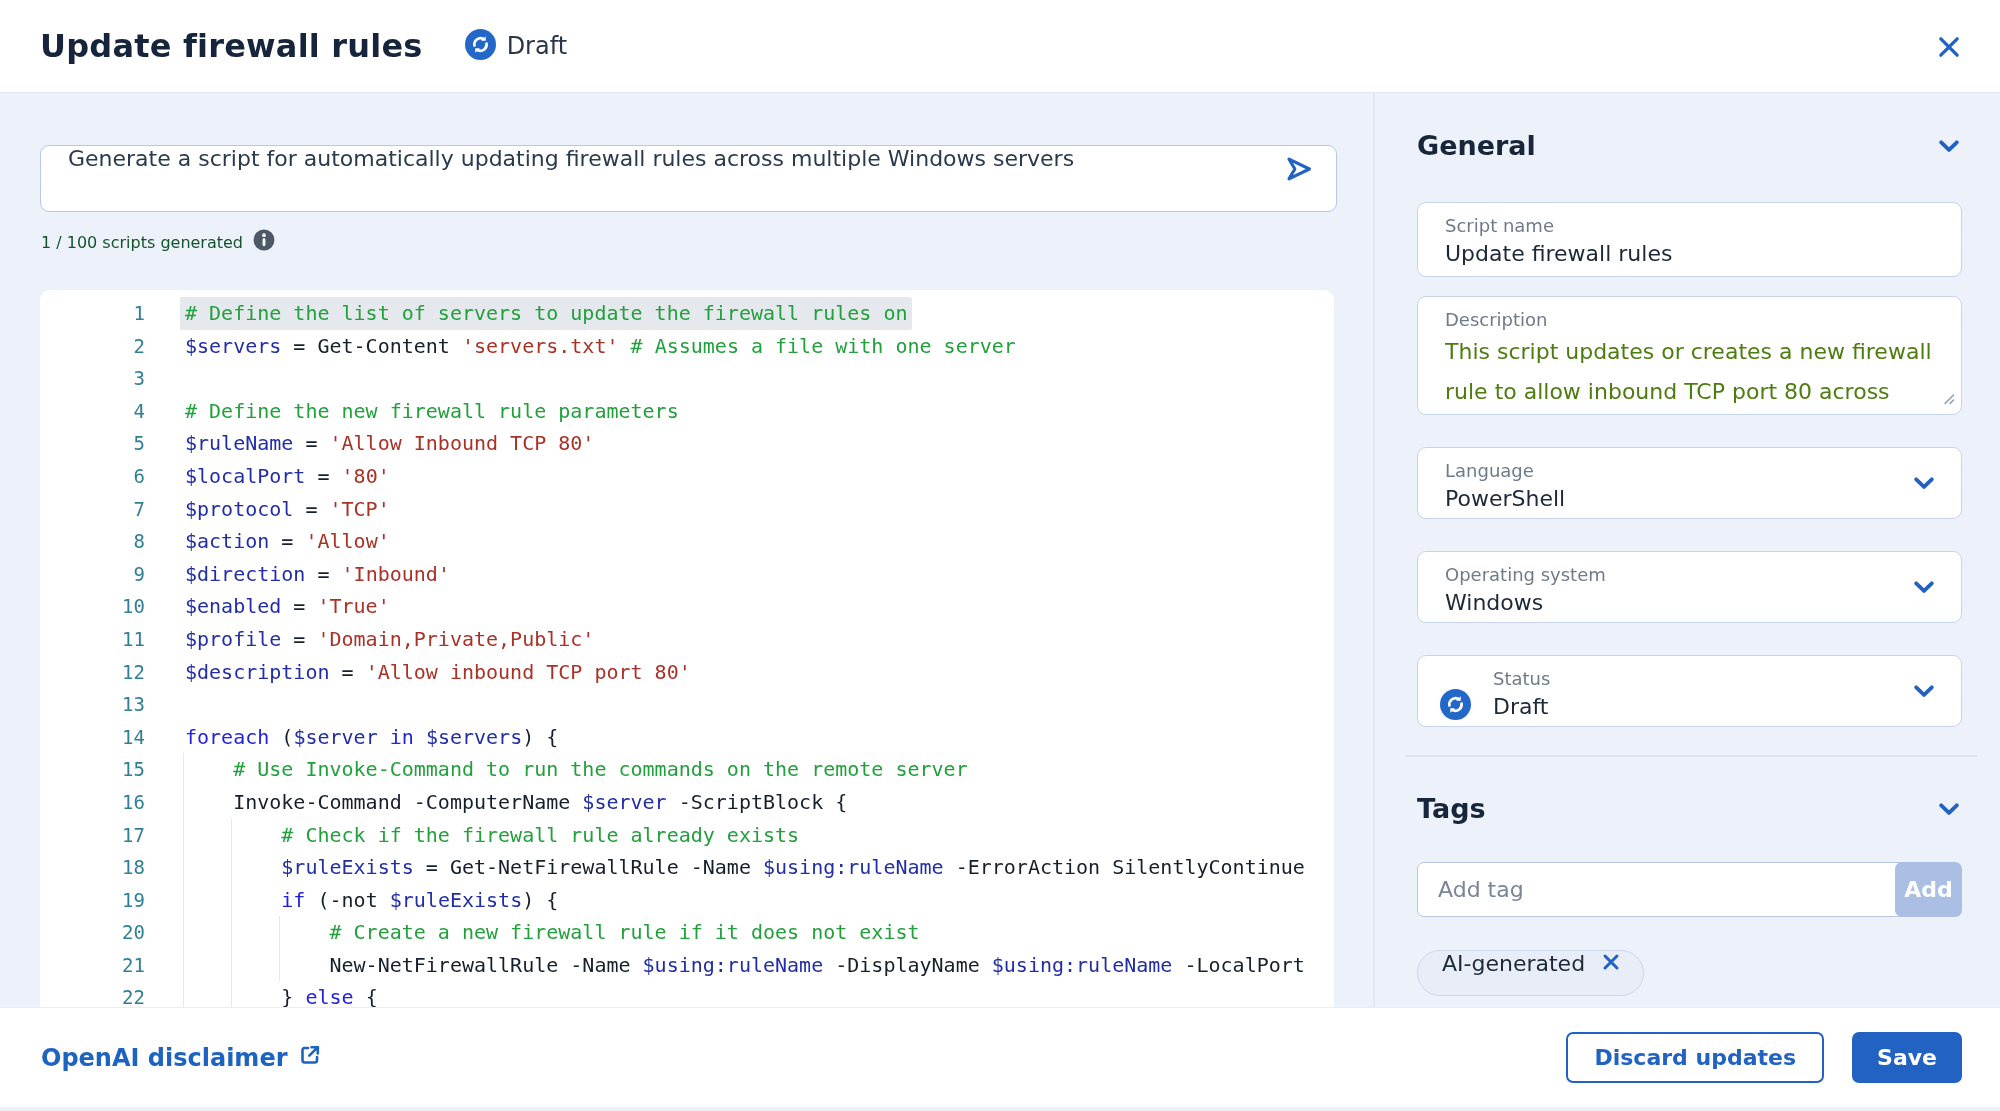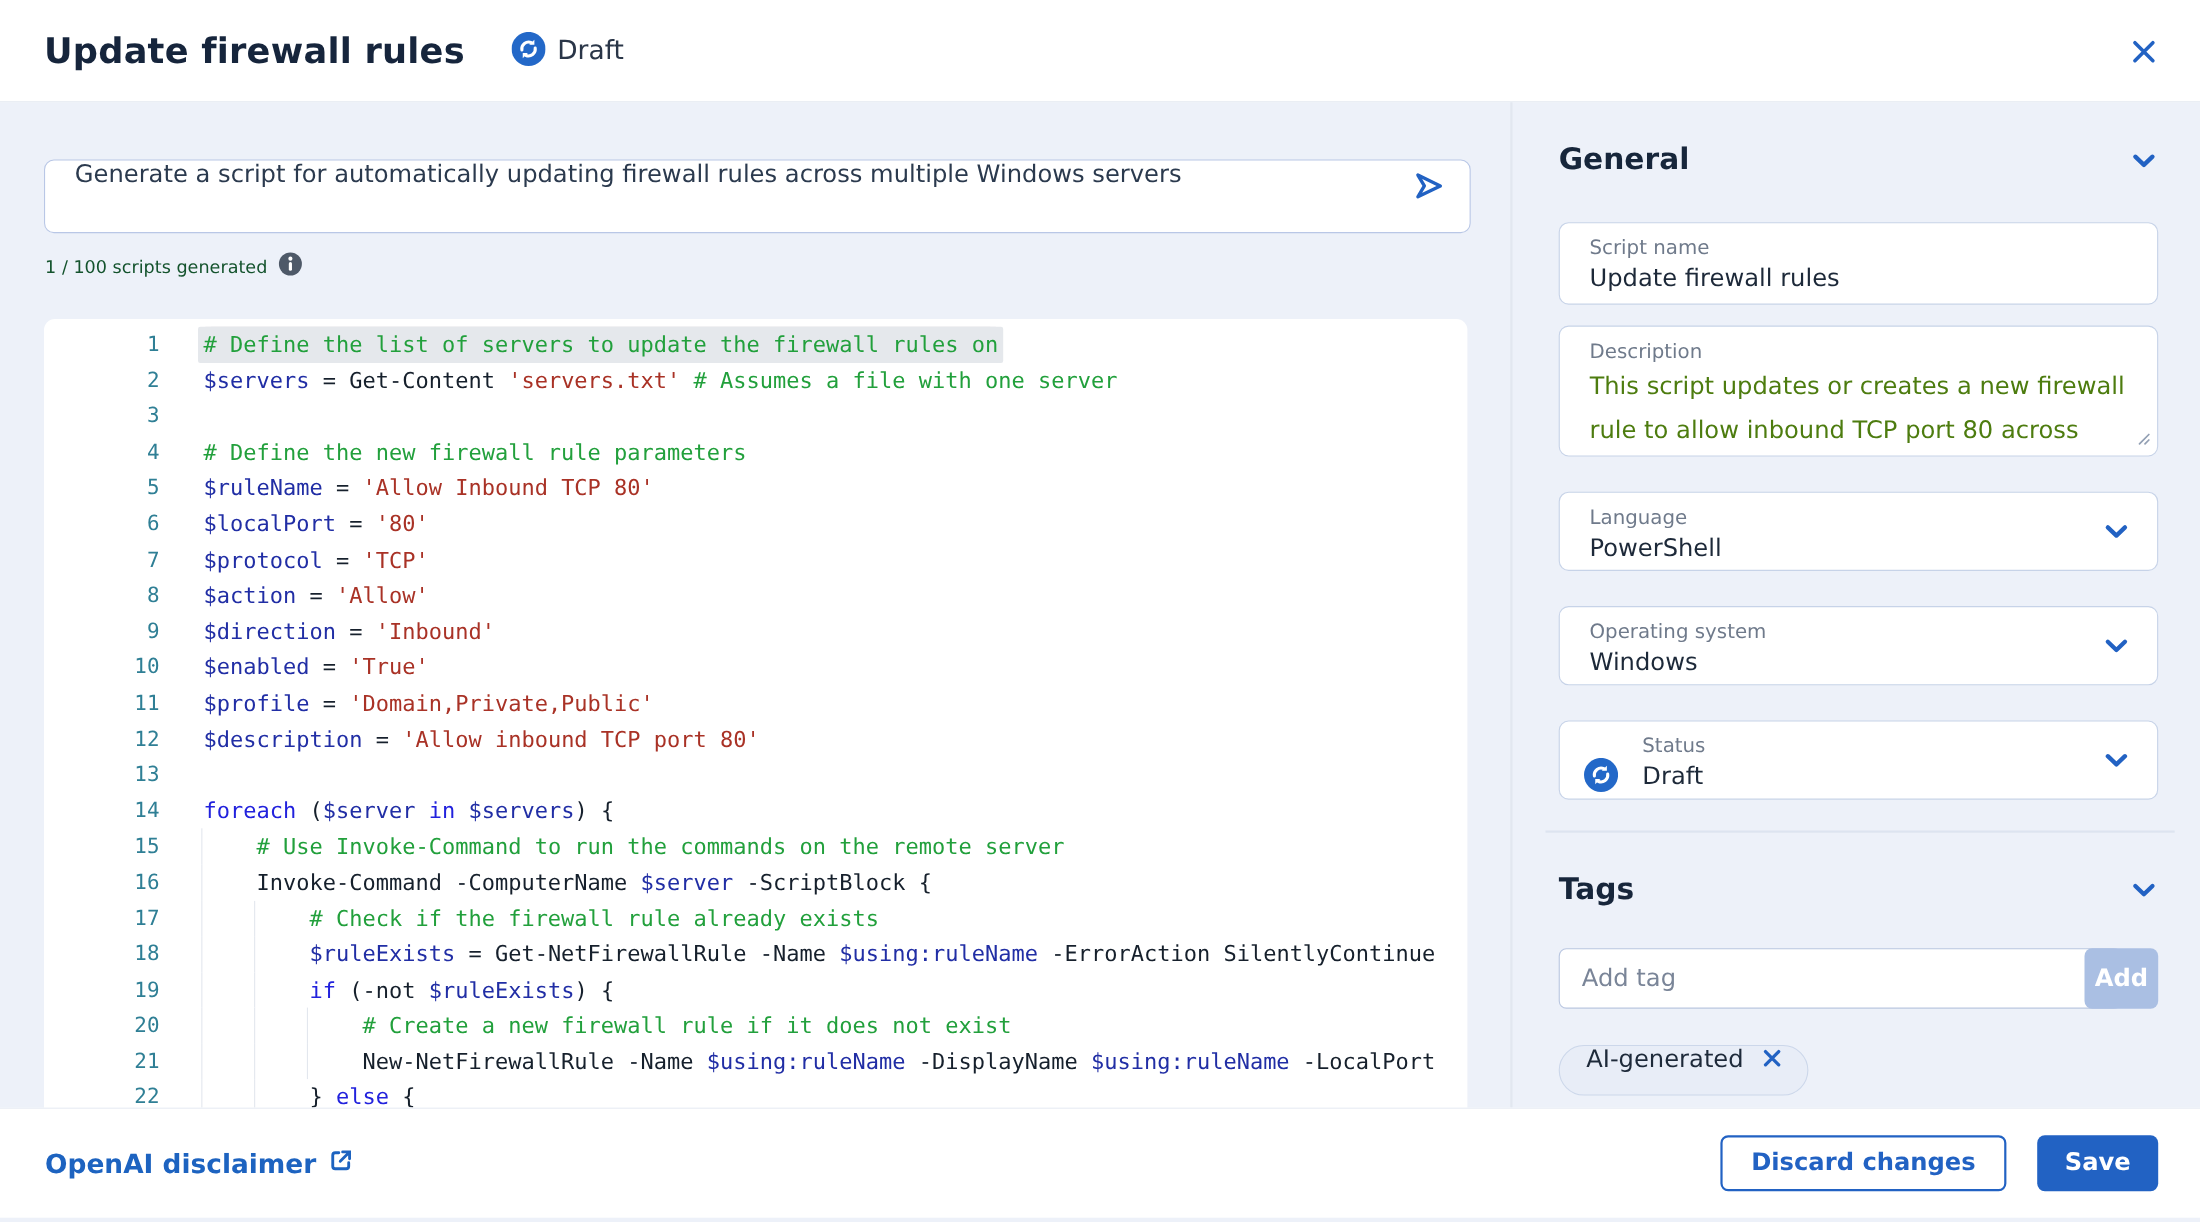--- a/index.html
+++ b/index.html
@@ -244,18 +244,18 @@
     <a class="disclaimer">
       <span>OpenAI disclaimer</span>
       <span>
         <svg width="24" height="24" viewBox="0 0 24 24">
           <path d="M10 5H6.8A2.3 2.3 0 0 0 4.5 7.3v9.9a2.3 2.3 0 0 0 2.3 2.3h9.9a2.3 2.3 0 0 0 2.3-2.3V14" fill="none" stroke="#1d63c0" stroke-width="2.6" stroke-linecap="round"></path>
           <path d="M13.5 4.2h6.3v6.3M19.3 4.7l-8 8" fill="none" stroke="#1d63c0" stroke-width="2.6" stroke-linecap="round"></path>
         </svg>
       </span>
     </a>
     <div class="ftr-btns">
-      <button class="btn-outline">Discard changes</button>
+      <button class="btn-outline">Discard updates</button>
       <button class="btn-primary">Save</button>
     </div>
   </div>
 
 </div>
 
 </body></html>

